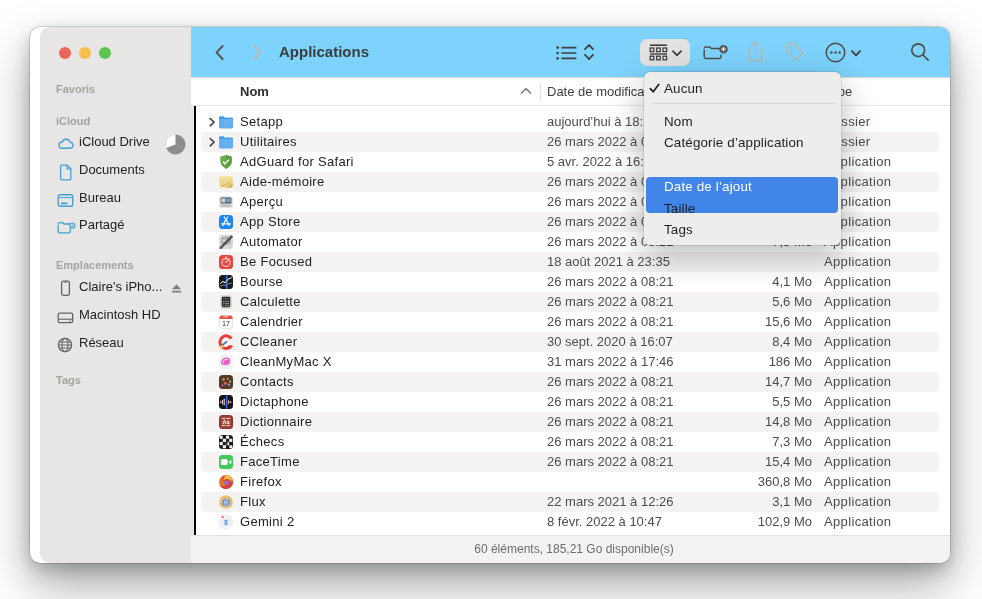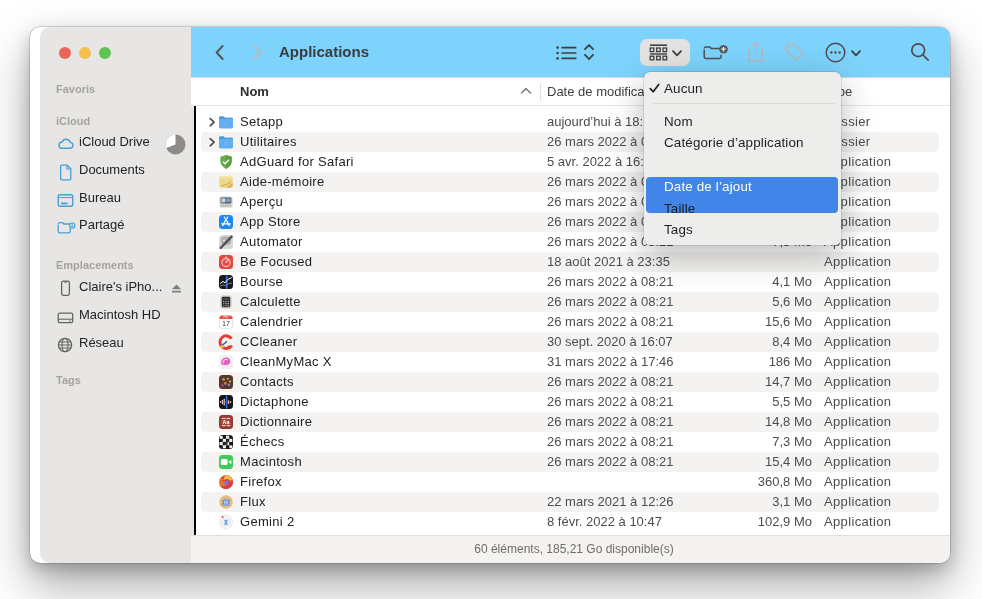--- a/index.html
+++ b/index.html
@@ -515,21 +515,21 @@
           <span class="tp">Application</span>
         </div>
 <div class="row g" style="top:425px">
           <span class="ic">
             <svg width="16" height="16" viewBox="0 0 16 16" style="">
               <rect x="1" y="1" width="14" height="14" rx="3.5" fill="#3fca5a"></rect>
               <rect x="2.8" y="5" width="6.8" height="6" rx="1.6" fill="#fff"></rect>
               <path d="M10.4 8l2.9-2.3v4.6z" fill="#fff"></path>
             </svg>
           </span>
-          <span class="nm">Macintosh</span>
+          <span class="nm">FaceTime</span>
           <span class="dt">26 mars 2022 à 08:21</span>
           <span class="sz">15,4 Mo</span>
           <span class="tp">Application</span>
         </div>
 <div class="row" style="top:445px">
           <span class="ic">
             <svg width="16" height="16" viewBox="0 0 16 16" style="">
               <circle cx="8" cy="8" r="7" fill="#e8742c"></circle>
               <path d="M8 1a7 7 0 0 1 7 7 7 7 0 0 1-7 7 7 7 0 0 1-6.3-4c2.2 1.8 5 1.6 6.3.2 1.2-1.3.8-3-.4-3.8-1-.6-2.2-.4-2.8.3-.4-1.4.6-2.5 1.8-2.8-.8-.5-2.4-.4-3.2.4.2-1.7 1.6-3 3.2-3.4z" fill="#d8403c"></path>
               <path d="M8 1c2 0 4.4 1.2 5.6 3.2.4.8.8 2 .7 2.8-.4-.8-1-1.4-1.7-1.6.5 1 .8 2 .6 3.2C12.6 6.4 10.8 5 9 5c-1 0-2.4.4-3.4 1.6.6-2.4 1-4.8 2.4-5.6z" fill="#f5bd41"></path>

